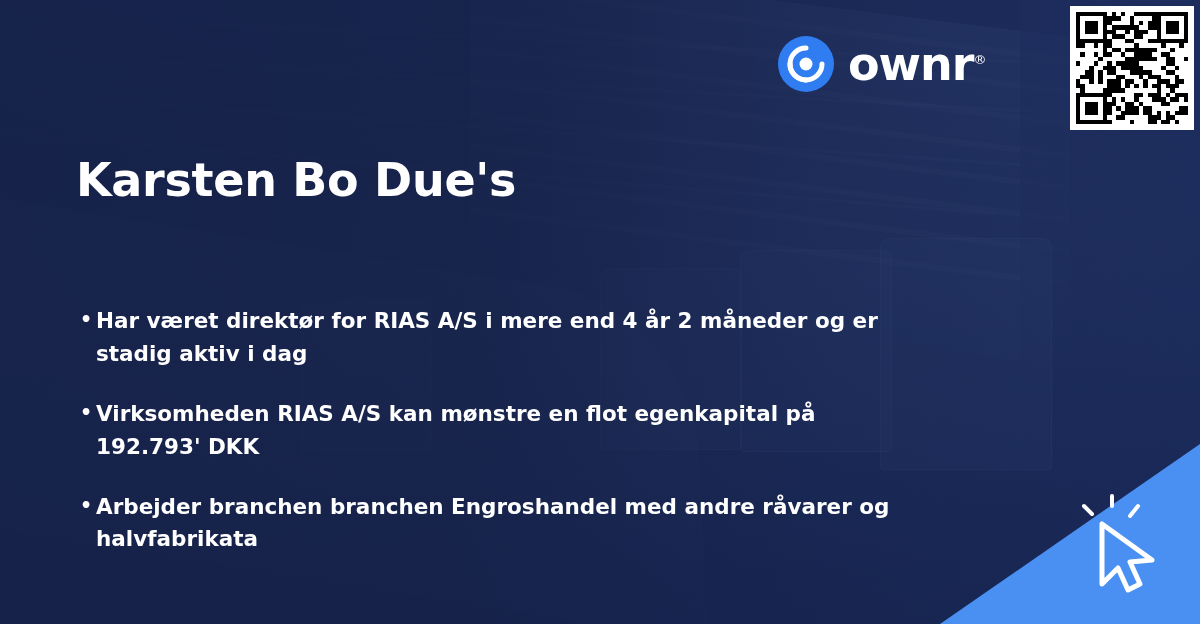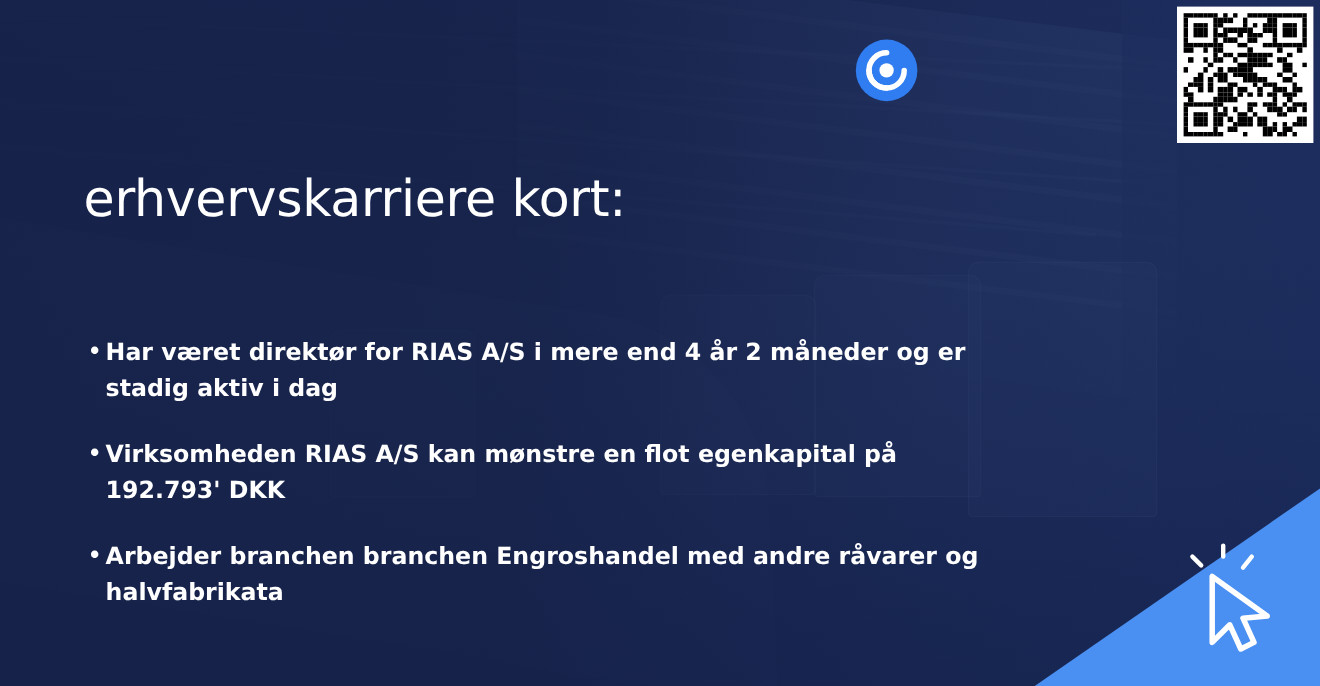--- a/index.html
+++ b/index.html
@@ -249,20 +249,21 @@
   </svg>
 
   <div class="logo">
     <div class="logo-mark">
       <svg width="40" height="40" viewBox="0 0 40 40">
         <path d="M20 4 A16 16 0 1 0 36 20" fill="none" stroke="#ffffff" stroke-width="5" stroke-linecap="round"></path>
         <path d="M4 20 A16 16 0 0 0 20 36" fill="none" stroke="#ffffff" stroke-width="5" stroke-linecap="round"></path>
         <circle cx="20" cy="20" r="6.5" fill="#ffffff"></circle>
       </svg>
     </div>
+    <div class="logo-text"><span>ownr</span><span class="logo-reg">®</span></div>
   </div>
 
   <div class="qr-box">
     <div class="qr-grid" id="qr-grid">
         <i style="grid-area: 1 / 1;"></i>
         <i style="grid-area: 1 / 2;"></i>
         <i style="grid-area: 1 / 3;"></i>
         <i style="grid-area: 1 / 4;"></i>
         <i style="grid-area: 1 / 5;"></i>
         <i style="grid-area: 1 / 6;"></i>
@@ -579,21 +580,21 @@
         <i style="grid-area: 25 / 17;"></i>
         <i style="grid-area: 25 / 18;"></i>
         <i style="grid-area: 25 / 20;"></i>
         <i style="grid-area: 25 / 21;"></i>
         <i style="grid-area: 25 / 23;"></i>
       </div>
   </div>
 
 
   <div class="headline">
-    <span class="line2">erhvervskarriere kort:</span>
+    <span>Karsten Bo Due's</span>
   </div>
 
   <div class="bullets" id="bullets">
       <div class="bullet">
         <span class="dot">•</span>
         <span class="txt">Har været direktør for RIAS A/S i mere end 4 år 2 måneder og er stadig aktiv i dag</span>
       </div>
       <div class="bullet">
         <span class="dot">•</span>
         <span class="txt">Virksomheden RIAS A/S kan mønstre en flot egenkapital på 192.793' DKK</span>

